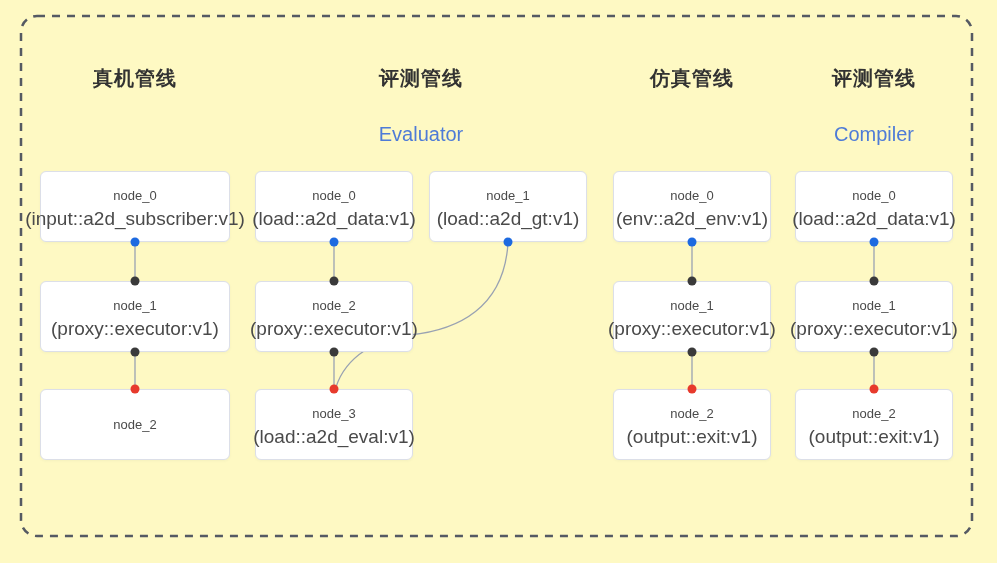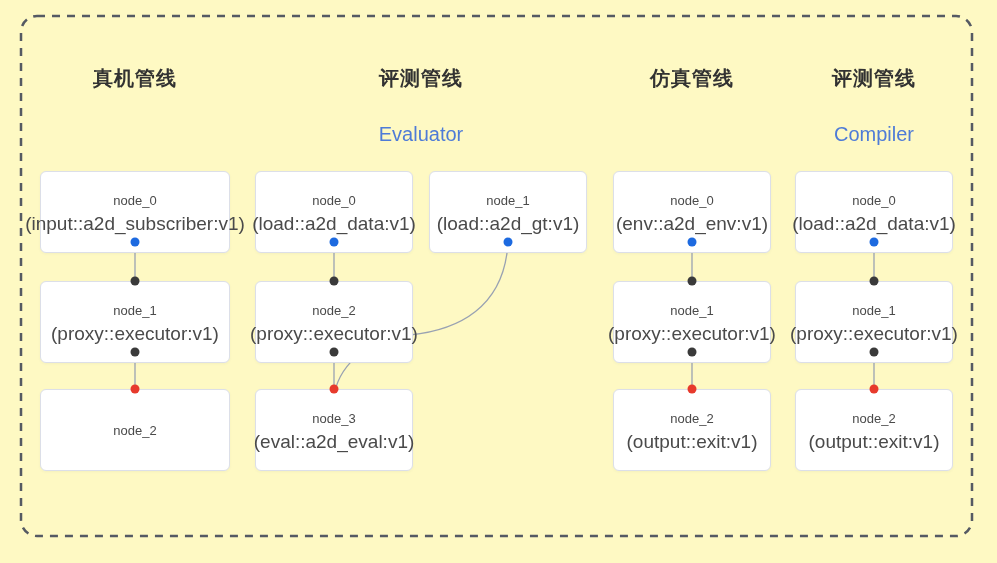--- a/index.html
+++ b/index.html
@@ -30,21 +30,21 @@
   }
   .en-title {
     position: absolute;
     text-align: center;
     font-size: 20px;
     font-weight: 400;
     color: #4e7bd7;
   }
   .node {
     position: absolute;
-    height: 82px;
+    height: 71px;
     background: #ffffff;
     border: 1px solid #dcdfe8;
     border-radius: 6px;
     box-sizing: border-box;
     display: flex;
     flex-direction: column;
     align-items: center;
     justify-content: center;
     box-shadow: 0 1px 3px rgba(60,70,110,0.05);
   }
@@ -113,21 +113,21 @@
   <div class="node" style="left:429px; top:171px; width:158px;">
     <div class="node-name">node_1</div>
     <div class="node-detail">(load::a2d_gt:v1)</div>
   </div>
   <div class="node" style="left:255px; top:281px; width:158px;">
     <div class="node-name">node_2</div>
     <div class="node-detail">(proxy::executor:v1)</div>
   </div>
   <div class="node" style="left:255px; top:389px; width:158px;text-align:right;">
     <div class="node-name">node_3</div>
-    <div class="node-detail">(eval::a2d_eval:v1)</div>
+    <div class="node-detail">(load::a2d_eval:v1)</div>
   </div>
 
   <div class="node" style="left:613px; top:171px; width:158px;">
     <div class="node-name">node_0</div>
     <div class="node-detail">(env::a2d_env:v1)</div>
   </div>
   <div class="node" style="left:613px; top:281px; width:158px;">
     <div class="node-name">node_1</div>
     <div class="node-detail">(proxy::executor:v1)</div>
   </div>

